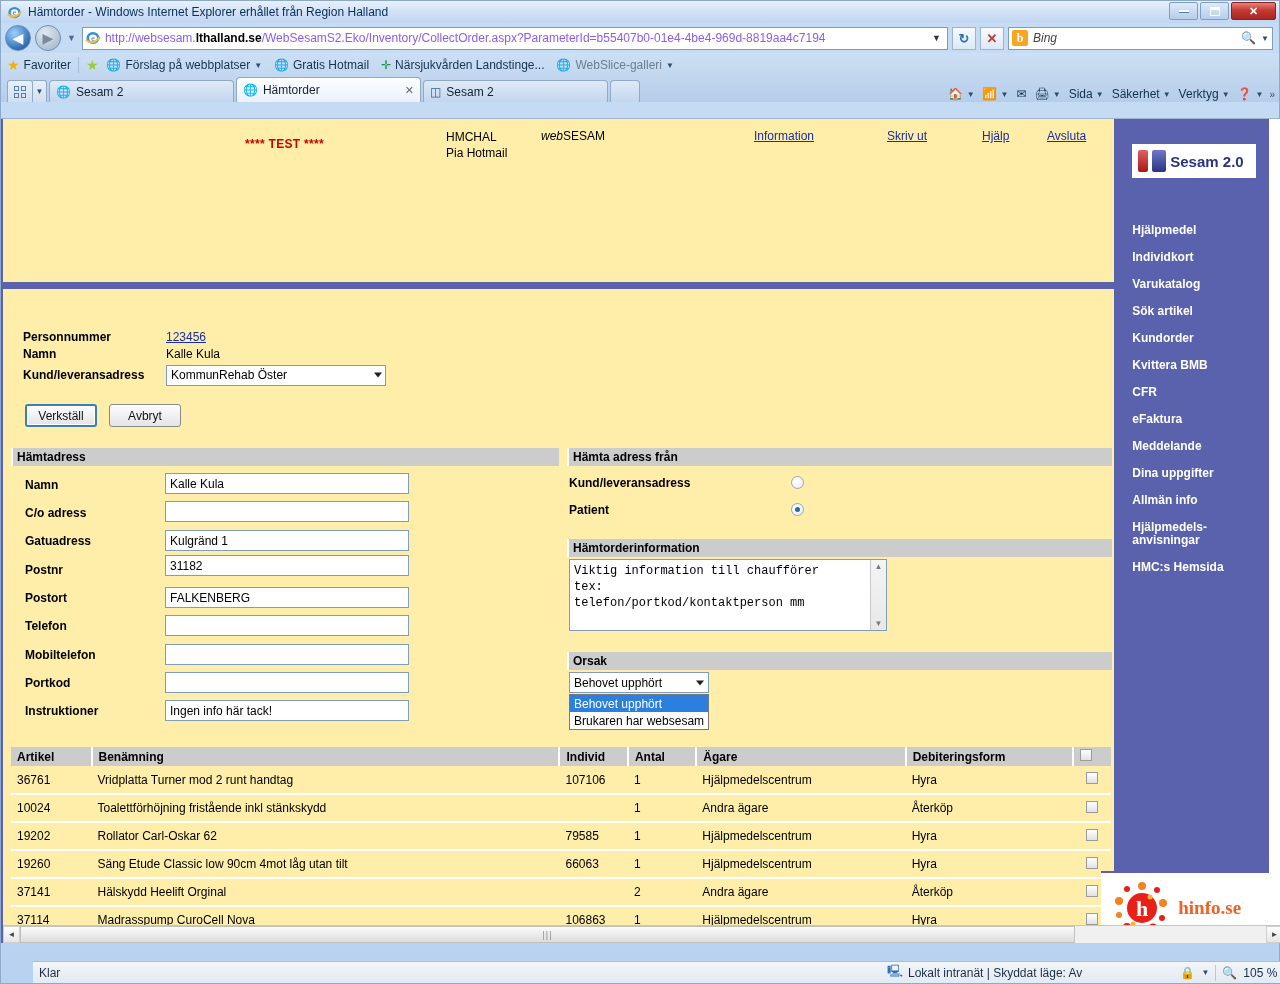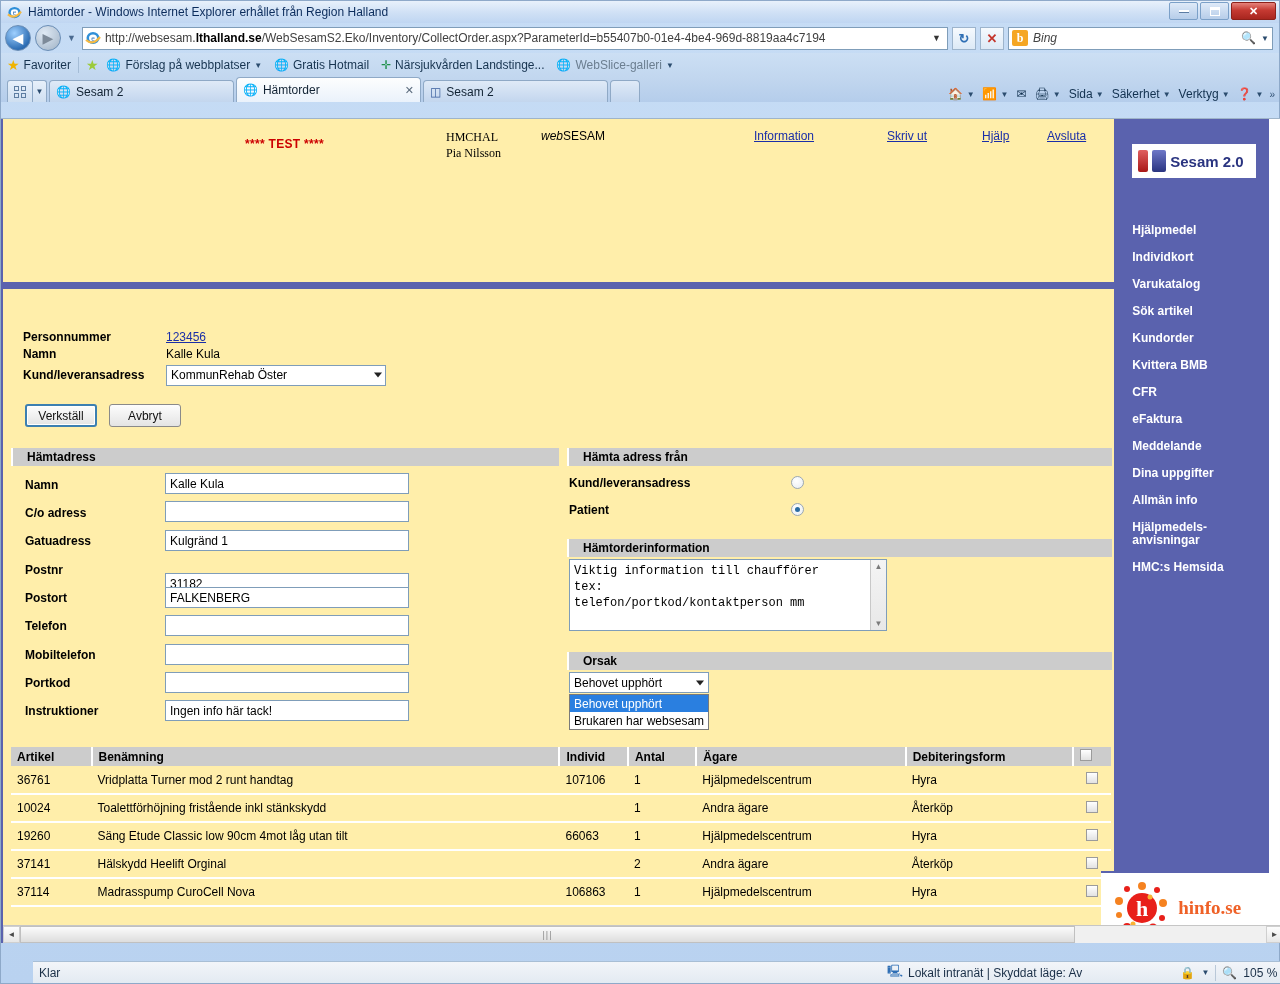--- a/index.html
+++ b/index.html
@@ -73,21 +73,21 @@
     background: #fff; border: 1px solid #7f9db9;
     display: flex; align-items: center;
     padding: 0 2px; gap: 4px; overflow: hidden;
   }
   .addr-icon { width: 16px; height: 16px; flex: 0 0 auto; }
   .addr-text {
     flex: 1 1 auto; font-size: 12px; color: #1a1a1a;
     white-space: nowrap; overflow: hidden;
   }
   .addr-text b { color:#000; }
-  .addr-text .dim { color:#404040; }
+  .addr-text .dim { color:#8b5cf6; }
   .addr-caret { color:#333; font-size: 9px; padding-right: 4px;}
   .tinybtn {
     width: 24px; height: 23px; border: 1px solid #9db4cc;
     background: linear-gradient(#f6fafe, #dce9f6);
     display:flex;align-items:center;justify-content:center;
     font-size: 13px;
   }
   .searchbar {
     width: 265px; height: 23px; background:#fff;
     border: 1px solid #7f9db9; display:flex; align-items:center;
@@ -189,21 +189,21 @@
 
   
   .apphead {
     height: 43px; position: relative;
     font-size: 12px;
   }
   .test-banner {
     position:absolute; left: 242px; top: 18px;
     color: #cc0000; font-weight: bold; letter-spacing: .3px;
   }
-  .userblock { position:absolute; left:443px; top:10px; color:#000; line-height: 16px; font-family: Liberation Serif, serif;}
+  .userblock { position:absolute; left:443px; top:10px; color:#000; line-height: 16px;}
   .websesam { position:absolute; left:538px; top:10px; color:#000;}
   .websesam i { font-style: italic; }
   .hdrlink {
     position:absolute; top:10px;
     color: #1a2ea8; text-decoration: underline; cursor:pointer;
   }
 
   
   .personinfo { position: absolute; left: 20px; top: 209px; font-size: 12px; }
   .pi-row { display:flex; align-items:center; height: 17px; }
@@ -228,21 +228,21 @@
     background: linear-gradient(#fdfdfd, #e4e4e4);
     display:flex;align-items:center;justify-content:center;
     color:#111; padding: 0 8px;
   }
   .btn.focused { border:2px solid #3c7fb1; box-shadow: inset 0 0 0 1px #fff; }
 
   
   .secbar {
     position:absolute; height: 18px; background:#cccccc;
     font-weight: bold; font-size: 12px; color:#000;
-    display:flex; align-items:center; padding-left: 14px;
+    display:flex; align-items:center; padding-left: 4px;
     border-left: 2px solid #fff;
   }
   .flabel { position:absolute; font-weight: bold; color:#000; }
   .inp {
     position:absolute; height: 21px; width: 244px;
     border: 1px solid #7f9db9; background:#fff;
     font-size: 12px; color:#000;
     display:flex; align-items:center; padding-left:4px;
   }
 
@@ -520,21 +520,21 @@
 
   <div class="viewport">
     <div class="page">
 
       <div class="content">
 
         <div class="apphead">
           <div class="test-banner">**** TEST ****</div>
           <div class="userblock">
             <div>HMCHAL</div>
-            <div>Pia Nilsson</div>
+            <div>Pia Hotmail</div>
           </div>
           <div class="websesam"><i>web</i><span>SESAM</span></div>
           <div class="hdrlink" style="left:751px;">Information</div>
           <div class="hdrlink" style="left:884px;">Skriv ut</div>
           <div class="hdrlink" style="left:979px;">Hjälp</div>
           <div class="hdrlink" style="left:1044px;">Avsluta</div>
         </div>
 
         <div style="position:absolute;left:0;top:163px;width:1113px;height:7px;background:#5a62ae;"></div>
 
@@ -566,21 +566,21 @@
         <div class="flabel" style="left:22px; top:359px;">Namn</div>
         <div class="inp" style="left:162px; top:354px;">Kalle Kula</div>
 
         <div class="flabel" style="left:22px; top:387px;">C/o adress</div>
         <div class="inp" style="left:162px; top:382px;"></div>
 
         <div class="flabel" style="left:22px; top:415px;">Gatuadress</div>
         <div class="inp" style="left:162px; top:411px;">Kulgränd 1</div>
 
         <div class="flabel" style="left:22px; top:444px;">Postnr</div>
-        <div class="inp" style="left:162px; top:454px;">31182</div>
+        <div class="inp" style="left:162px; top:436px;">31182</div>
 
         <div class="flabel" style="left:22px; top:472px;">Postort</div>
         <div class="inp" style="left:162px; top:468px;">FALKENBERG</div>
 
         <div class="flabel" style="left:22px; top:500px;">Telefon</div>
         <div class="inp" style="left:162px; top:496px;"></div>
 
         <div class="flabel" style="left:22px; top:529px;text-align:right;">Mobiltelefon</div>
         <div class="inp" style="left:162px; top:525px;"></div>
 
@@ -646,20 +646,29 @@
             <tr>
               <td>10024</td>
               <td>Toalettförhöjning fristående inkl stänkskydd</td>
               <td></td>
               <td>1</td>
               <td>Andra ägare</td>
               <td>Återköp</td>
               <td class="col-chk"><span class="chk"></span></td>
             </tr>
             <tr>
+              <td>19202</td>
+              <td>Rollator Carl-Oskar 62</td>
+              <td>79585</td>
+              <td>1</td>
+              <td>Hjälpmedelscentrum</td>
+              <td>Hyra</td>
+              <td class="col-chk"><span class="chk"></span></td>
+            </tr>
+            <tr>
               <td>19260</td>
               <td>Säng Etude Classic low 90cm 4mot låg utan tilt</td>
               <td>66063</td>
               <td>1</td>
               <td>Hjälpmedelscentrum</td>
               <td>Hyra</td>
               <td class="col-chk"><span class="chk"></span></td>
             </tr>
             <tr>
               <td>37141</td>

